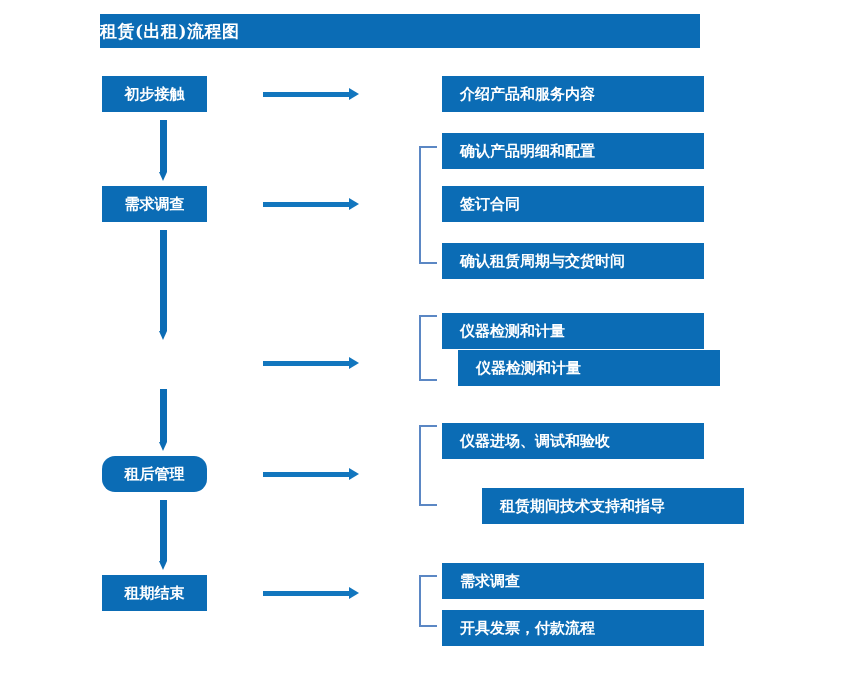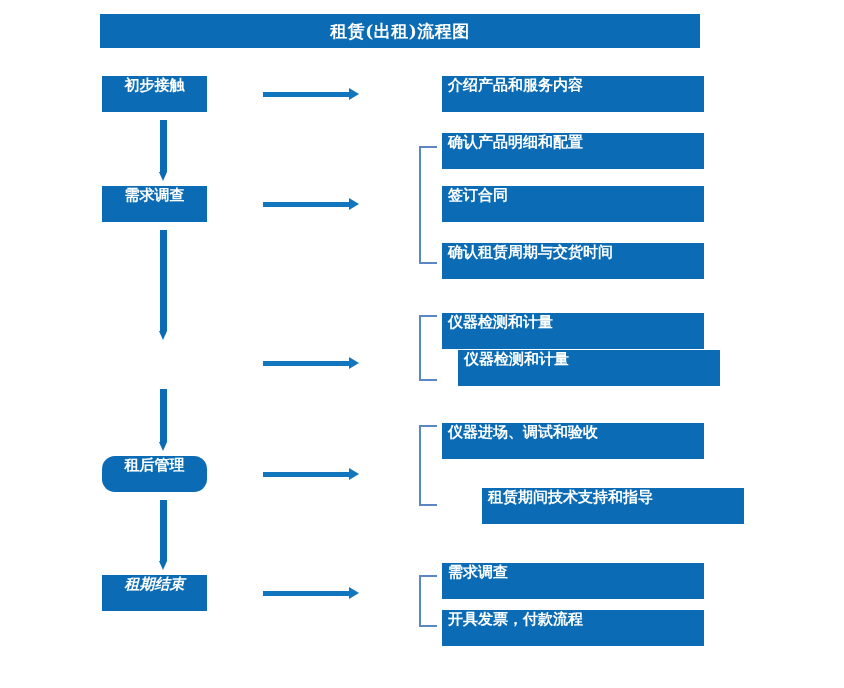--- a/index.html
+++ b/index.html
@@ -26,56 +26,56 @@
   
   .title-bar {
     position: absolute;
     left: 100px;
     top: 14px;
     width: 600px;
     height: 34px;
     background: #0B6CB5;
     display: flex;
     align-items: center;
-    justify-content: center;
+    justify-content: flex-start;
   }
   .title-bar .title-text {
     color: #ffffff;
     font-size: 17px;
     font-weight: bold;
     letter-spacing: 0.5px;
     font-family: "DejaVu Serif", "Liberation Serif", serif;
   }
 
   
   .box {
     position: absolute;
     background: #0B6CB5;
     color: #ffffff;
     font-weight: bold;
     display: flex;
-    align-items: flex-start;
+    align-items: center;
     font-family: "DejaVu Serif", "Liberation Serif", serif;
     box-sizing: border-box;
   }
 
   .stage-box {
     left: 102px;
     width: 105px;
     height: 36px;
     justify-content: center;
     font-size: 15px;
   }
 
   .detail-box {
     left: 442px;
     width: 262px;
     height: 36px;
     justify-content: flex-start;
-    padding-left: 6px;
+    padding-left: 18px;
     font-size: 15px;
   }
 
   
   .v-arrow {
     position: absolute;
     left: 159px;
     width: 9px;
   }
   .v-arrow .shaft {
@@ -143,21 +143,21 @@
 
   <div class="box stage-box" style="top:76px;">
     <span>初步接触</span>
   </div>
   <div class="box stage-box" style="top:186px;">
     <span>需求调查</span>
   </div>
   <div class="box stage-box" style="top:456px;border-radius:13px;">
     <span>租后管理</span>
   </div>
-  <div class="box stage-box" style="top:575px;font-style:italic;">
+  <div class="box stage-box" style="top:575px;">
     <span>租期结束</span>
   </div>
 
   <div class="v-arrow" style="top:120px; height:62px;">
     <div class="shaft" style="height:52px;"></div>
     <div class="head" style="top:52px;"></div>
   </div>
   <div class="v-arrow" style="top:230px; height:111px;">
     <div class="shaft" style="height:101px;"></div>
     <div class="head" style="top:101px;"></div>

